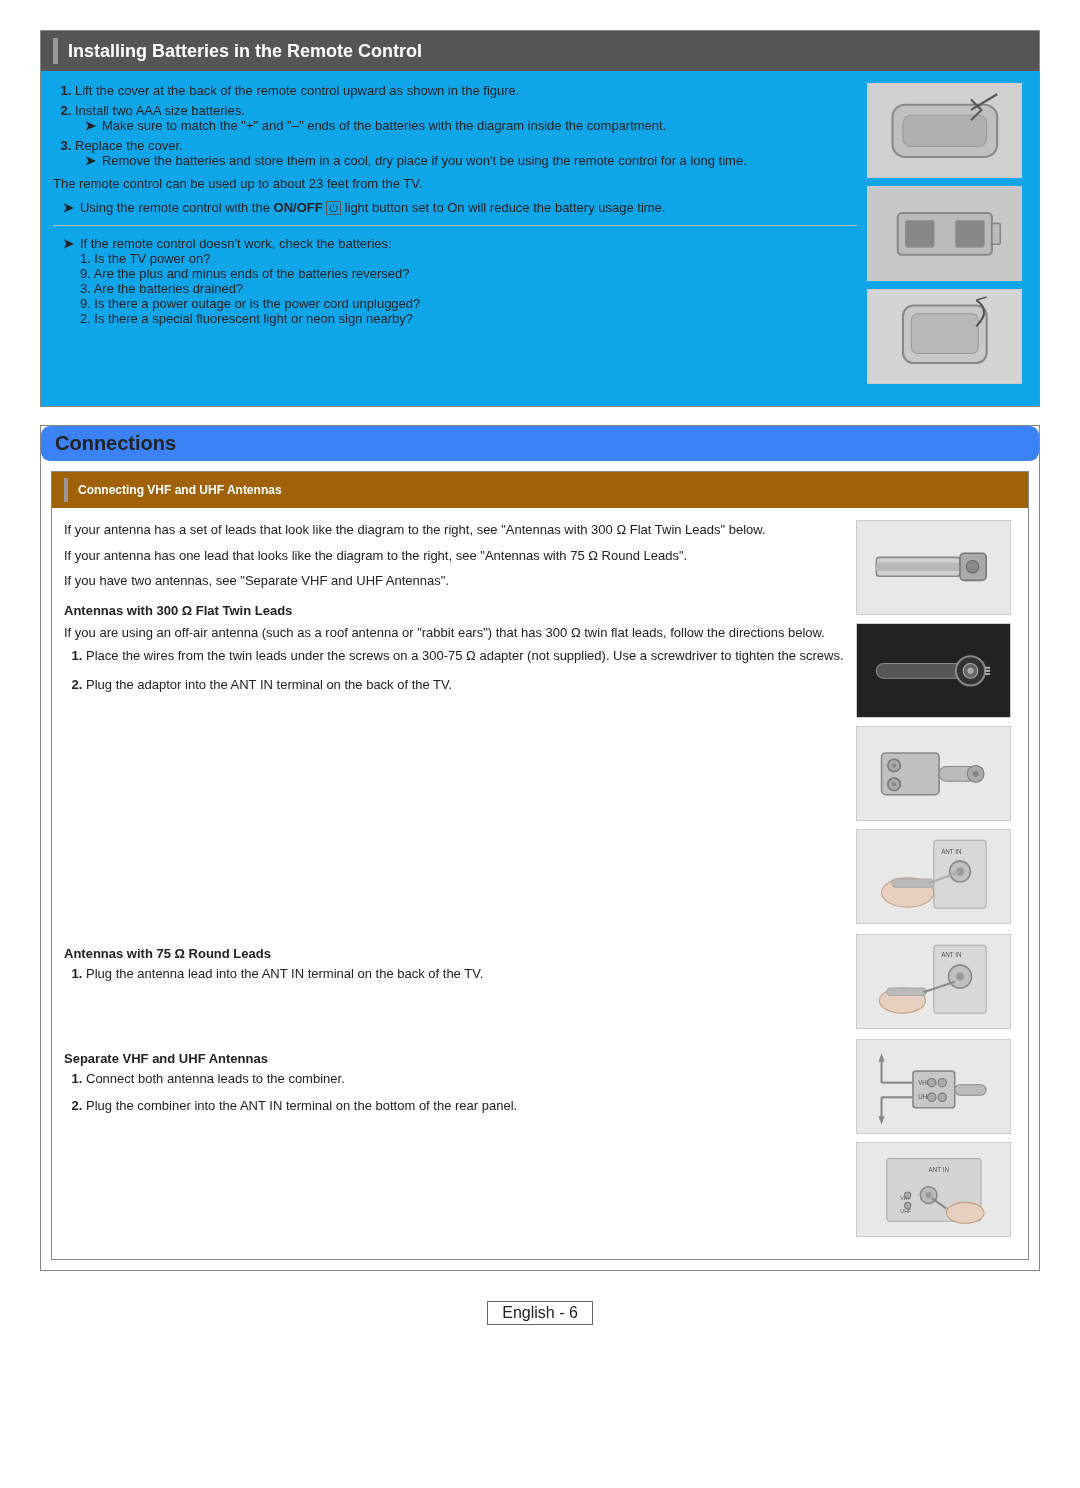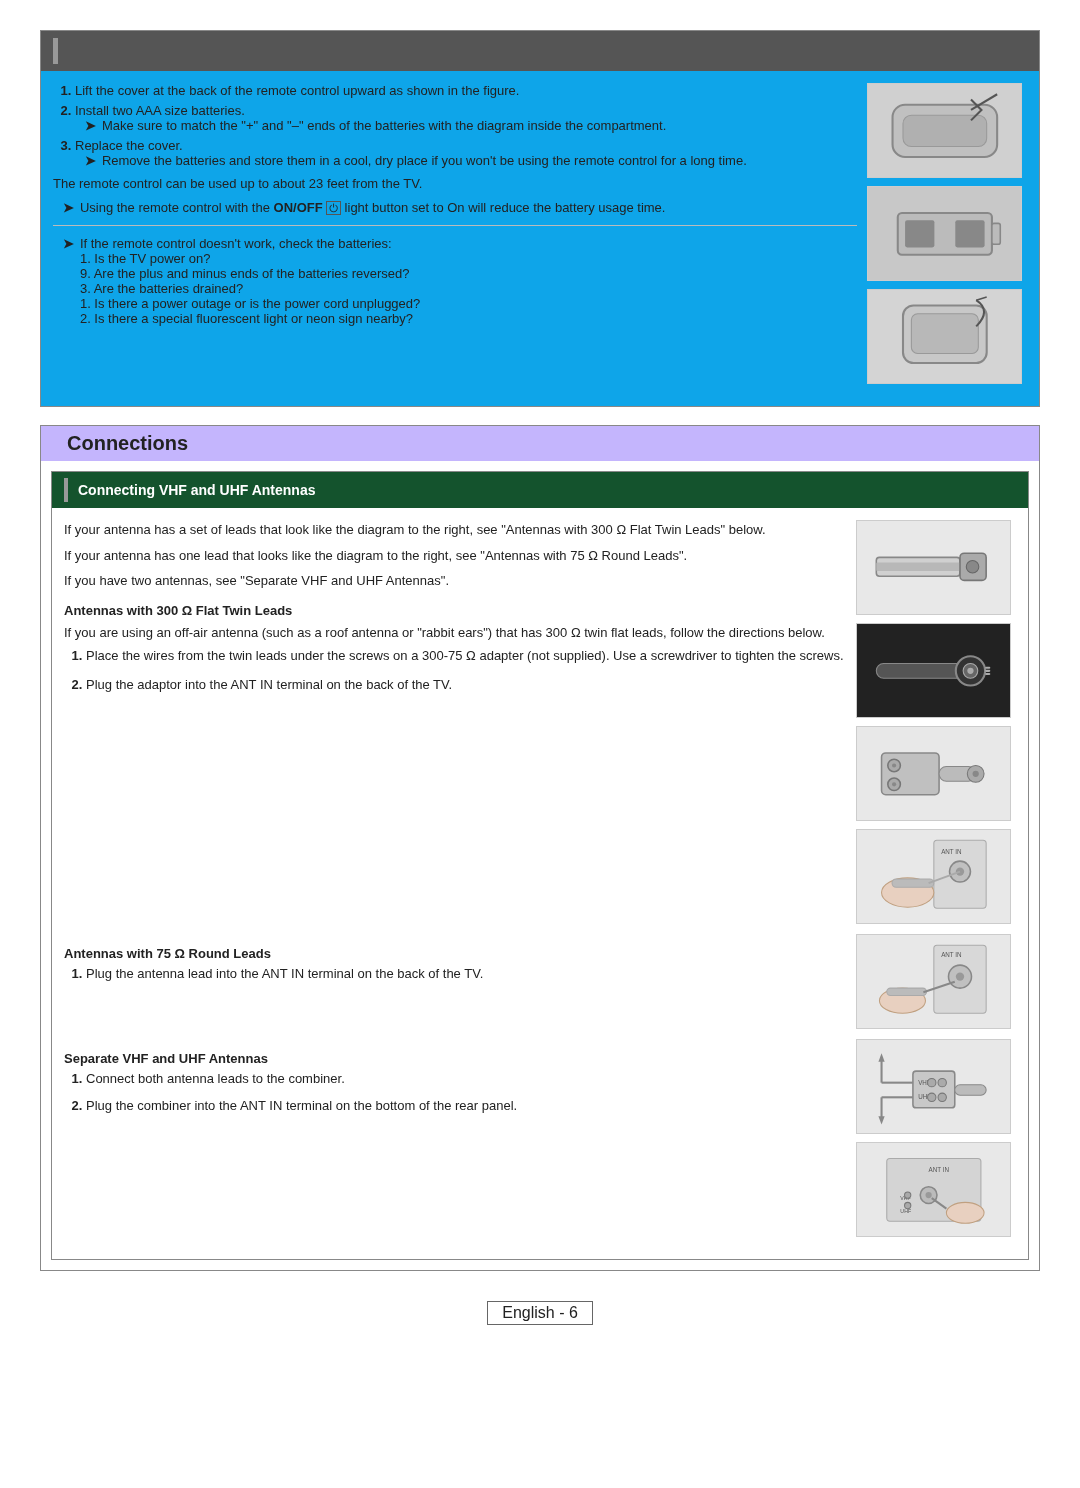--- a/index.html
+++ b/index.html
@@ -129,31 +129,32 @@
       background: #0ea5e9;
     }
 
     .connections-section {
       border: 1px solid #888;
       margin-bottom: 18px;
     }
     .connections-title {
       font-size: 20px;
       font-weight: bold;
-      padding: 6px 26px;
-      background: #c4b5fd;
+      padding: 6px 14px;
+      background: #3b82f6;
+      border-radius: 9px;
     }
     .vhf-section {
       border: 1px solid #888;
       margin: 10px;
     }
     .vhf-header {
-      background: #14532d;
+      background: #a16207;
       color: #fff;
-      font-size: 14px;
+      font-size: 12px;
       font-weight: bold;
       padding: 6px 12px;
       display: flex;
       align-items: center;
     }
     .vhf-header-bar {
       width: 4px;
       background: #999;
       height: 24px;
       margin-right: 10px;
@@ -180,20 +181,21 @@
     }
   </style>
 </head>
 <body>
 
 <div class="page-container">
 
   <div class="install-section">
     <div class="install-header">
       <div class="install-header-bar"></div>
+      <span>Installing Batteries in the Remote Control</span>
     </div>
     <div class="install-body">
       <div class="content-with-images">
         <div class="content-left">
           <ol class="main-list">
             <li>
               <span>Lift the cover at the back of the remote control upward as shown in the figure.</span>
             </li>
             <li>
               <span>Install two AAA size batteries.</span>
@@ -221,21 +223,21 @@
           </div>
           <hr class="divider">
           <div class="arrow-item">
             <span class="arrow">➤</span>
             <div>
               <div>If the remote control doesn't work, check the batteries:</div>
               <div>
                 <div>1. Is the TV power on?</div>
                 <div>9. Are the plus and minus ends of the batteries reversed?</div>
                 <div>3. Are the batteries drained?</div>
-                <div>1. Is there a power outage or is the power cord unplugged?</div>
+                <div>9. Is there a power outage or is the power cord unplugged?</div>
                 <div>2. Is there a special fluorescent light or neon sign nearby?</div>
               </div>
             </div>
           </div>
         </div>
         <div class="content-right small-image-col">
 
           <div class="image-box img-remote-back">
             <svg viewBox="0 0 120 80">
               <rect x="10" y="15" width="100" height="50" rx="12" fill="#c0c0c0" stroke="#888" stroke-width="2"></rect>

